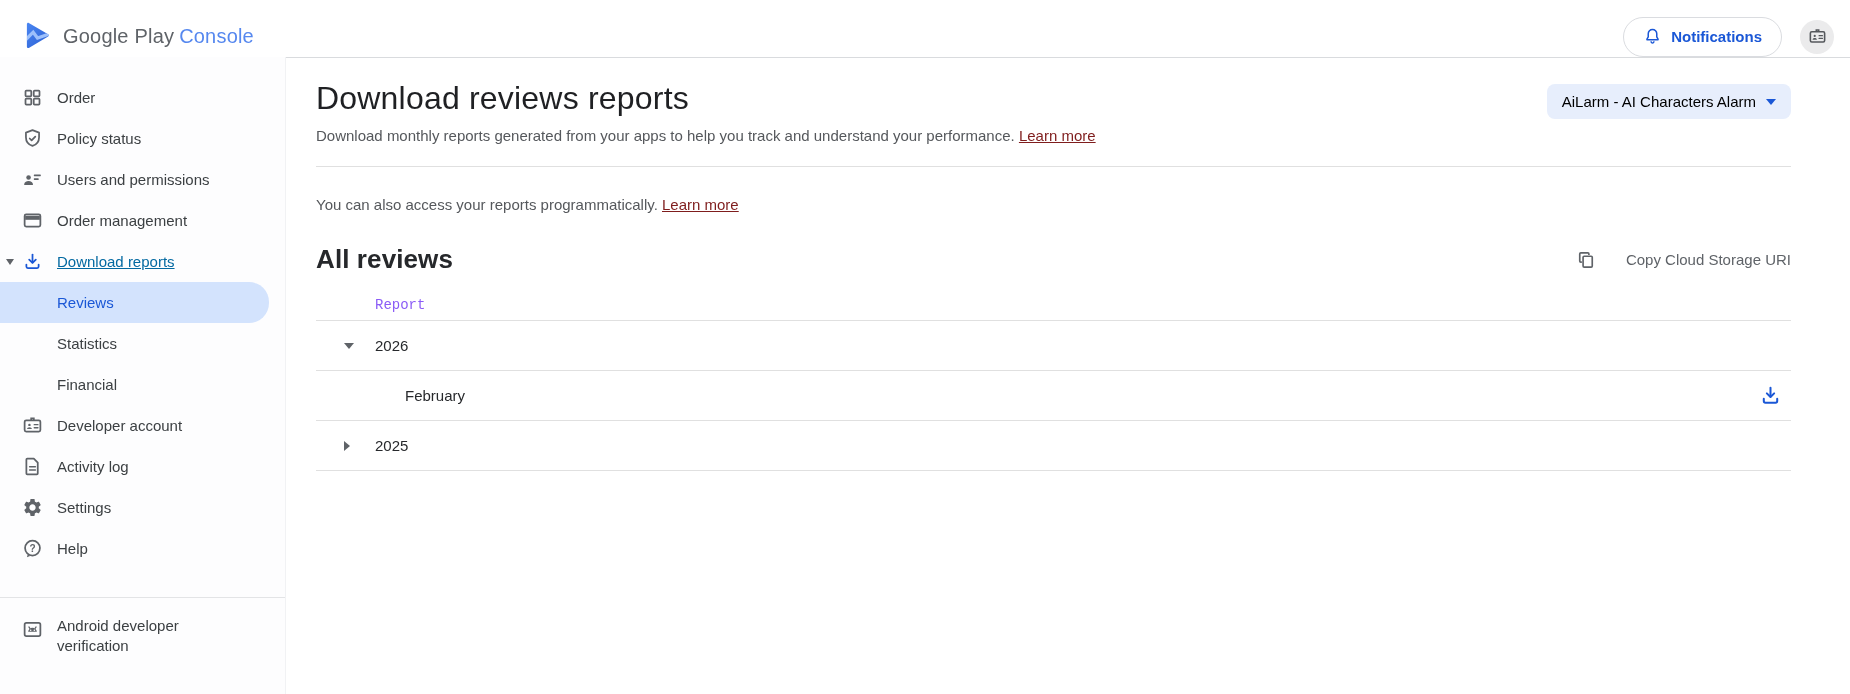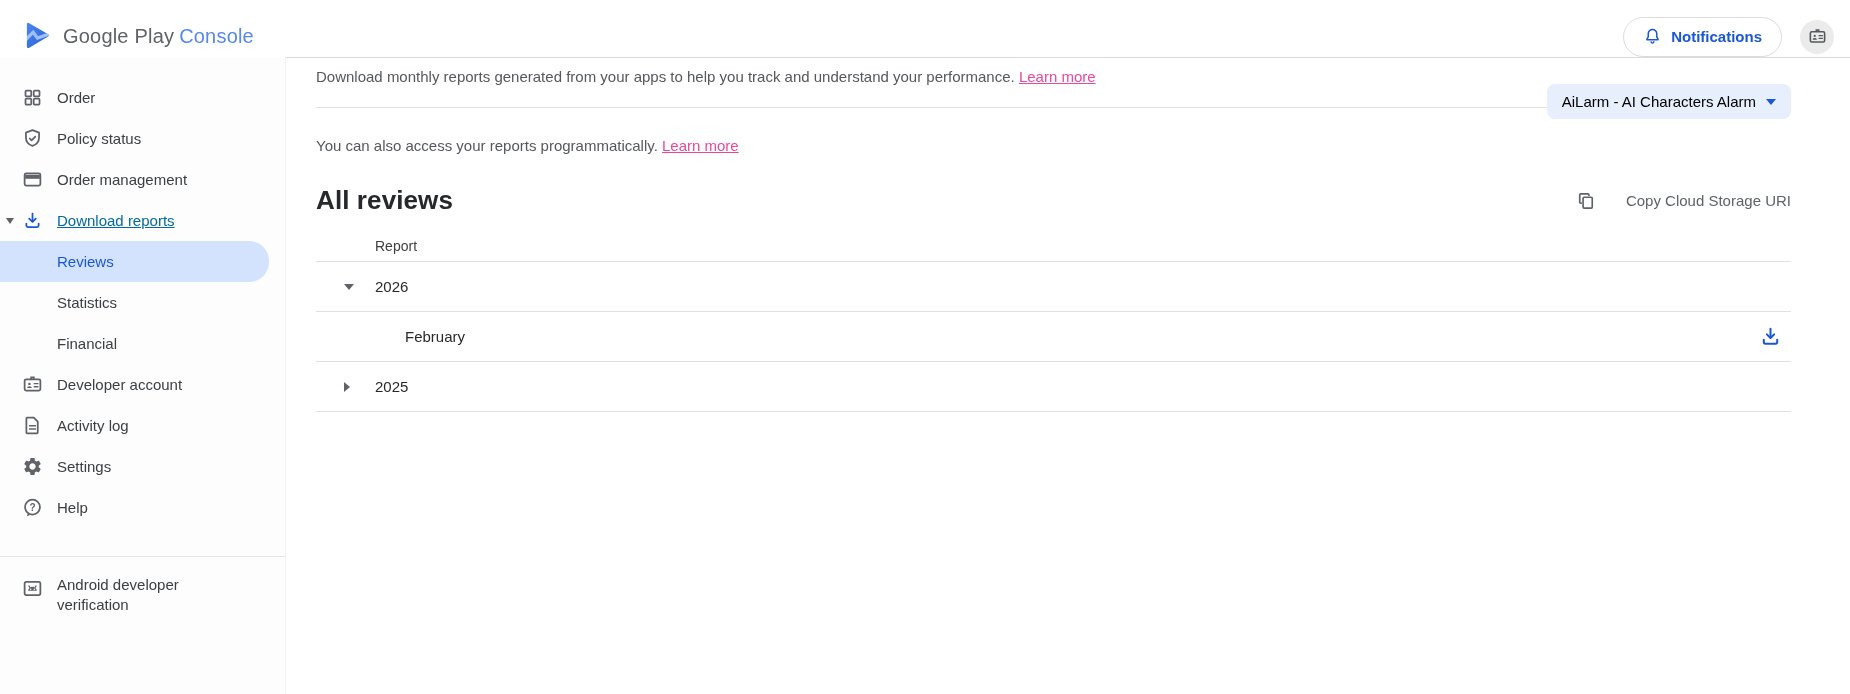--- a/index.html
+++ b/index.html
@@ -37,31 +37,31 @@
   .side-footer { display:flex; cursor:pointer; font-size:15px; color:#3c4043; padding-top:8px; }
   .side-footer .icon-box { width:22px; height:22px; margin-left:21px; margin-top:2px;
     display:flex; align-items:center; justify-content:center; flex:0 0 auto; }
   .side-footer .lbl { margin-left:14px; width:170px; line-height:1.35; }
 
   
   .main { position:absolute; top:57px; left:286px; right:0; bottom:0; background:#fff;
     border-top:1px solid #d9dbde; padding:0 59px 0 30px; }
   .page-title { margin-top:22px; font-size:32px; font-weight:400; color:#1f2023; letter-spacing:.2px; }
   .subtitle { margin-top:10px; font-size:15px; color:#55585c; }
-  a.link { color:#ec4899; text-decoration:underline; cursor:pointer; }
+  a.link { color:#7f1d1d; text-decoration:underline; cursor:pointer; }
   .hdivider { height:1px; background:#e0e0e0; margin-top:22px; }
   .prog-text { margin-top:29px; font-size:15px; color:#55585c; }
   .section-head { margin-top:31px; display:flex; align-items:center; justify-content:space-between; }
   .section-title { font-size:26px; font-weight:bold; color:#26282b; letter-spacing:.1px; }
   .copy-btn { display:flex; align-items:center; gap:30px; background:none; border:none;
     font-size:15px; color:#5f6368; cursor:pointer; font-family:inherit; }
 
   .table { margin-top:15px; }
   .thead { height:31px; display:flex; align-items:center; padding-left:59px;
-    font-size:14px; color:#404040; border-bottom:1px solid #e0e0e0; }
+    font-size:14px; color:#8b5cf6; border-bottom:1px solid #e0e0e0;font-family:Liberation Mono, monospace; }
   .trow { height:50px; display:flex; align-items:center; border-bottom:1px solid #e0e0e0; font-size:15px; color:#27292c; }
   .caret-cell { width:31px; margin-left:28px; display:flex; align-items:center; cursor:pointer; }
   .tri-down { width:0; height:0; border-left:5px solid transparent; border-right:5px solid transparent; border-top:6.5px solid #5f6368; }
   .tri-right { width:0; height:0; border-top:5px solid transparent; border-bottom:5px solid transparent; border-left:6.5px solid #5f6368; }
   .month-label { padding-left:89px; }
   .row-spacer { flex:1; }
   .dl-btn { background:none; border:none; cursor:pointer; margin-right:9px; display:flex; align-items:center; }
 
   .app-chip { position:absolute; top:26px; right:59px; height:35px; background:#e7eefc;
     border:none; border-radius:8px; display:flex; align-items:center; gap:10px; padding:0 15px;
@@ -130,20 +130,31 @@
   <div class="side-item">
     <span class="icon-box">
       <svg width="21" height="21" viewBox="0 0 24 24" fill="none" stroke="#5f6368" stroke-width="2" stroke-linejoin="round">
         <path d="M12 2.5l7.5 2.8v5.2c0 4.8-3.2 8.6-7.5 9.9-4.3-1.3-7.5-5.1-7.5-9.9V5.3L12 2.5z"></path>
         <path d="M8.8 12l2.2 2.2 4.2-4.4" stroke-linecap="round"></path>
       </svg>
     </span>
     <span class="lbl">Policy status</span>
   </div>
 
+  <div class="side-item">
+    <span class="icon-box">
+      <svg width="21" height="21" viewBox="0 0 24 24" fill="#5f6368">
+        <circle cx="7.5" cy="9.7" r="2.6"></circle>
+        <path d="M2.5 17.6c0-2.3 2.2-3.8 5-3.8s5 1.5 5 3.8v.8h-10v-.8z"></path>
+        <rect x="13.5" y="6.3" width="8" height="1.9" rx=".5"></rect>
+        <rect x="13.5" y="10.6" width="5.6" height="1.9" rx=".5"></rect>
+      </svg>
+    </span>
+    <span class="lbl">Users and permissions</span>
+  </div>
 
   <div class="side-item">
     <span class="icon-box">
       <svg width="21" height="21" viewBox="0 0 24 24">
         <rect x="3" y="5" width="18" height="14" rx="1.8" fill="none" stroke="#5f6368" stroke-width="2"></rect>
         <rect x="3.6" y="6.6" width="16.8" height="4.6" fill="#5f6368"></rect>
       </svg>
     </span>
     <span class="lbl">Order management</span>
   </div>
@@ -231,20 +242,21 @@
   </div>
 </nav>
 
 <main class="main">
 
   <button class="app-chip">
     <span>AiLarm - AI Characters Alarm</span>
     <span class="chip-caret"></span>
   </button>
 
+  <h1 class="page-title">Download reviews reports</h1>
 
   <p class="subtitle">
     <span>Download monthly reports generated from your apps to help you track and understand your performance.</span>
     <a class="link">Learn more</a>
   </p>
 
   <div class="hdivider"></div>
 
   <p class="prog-text">
     <span>You can also access your reports programmatically.</span>

